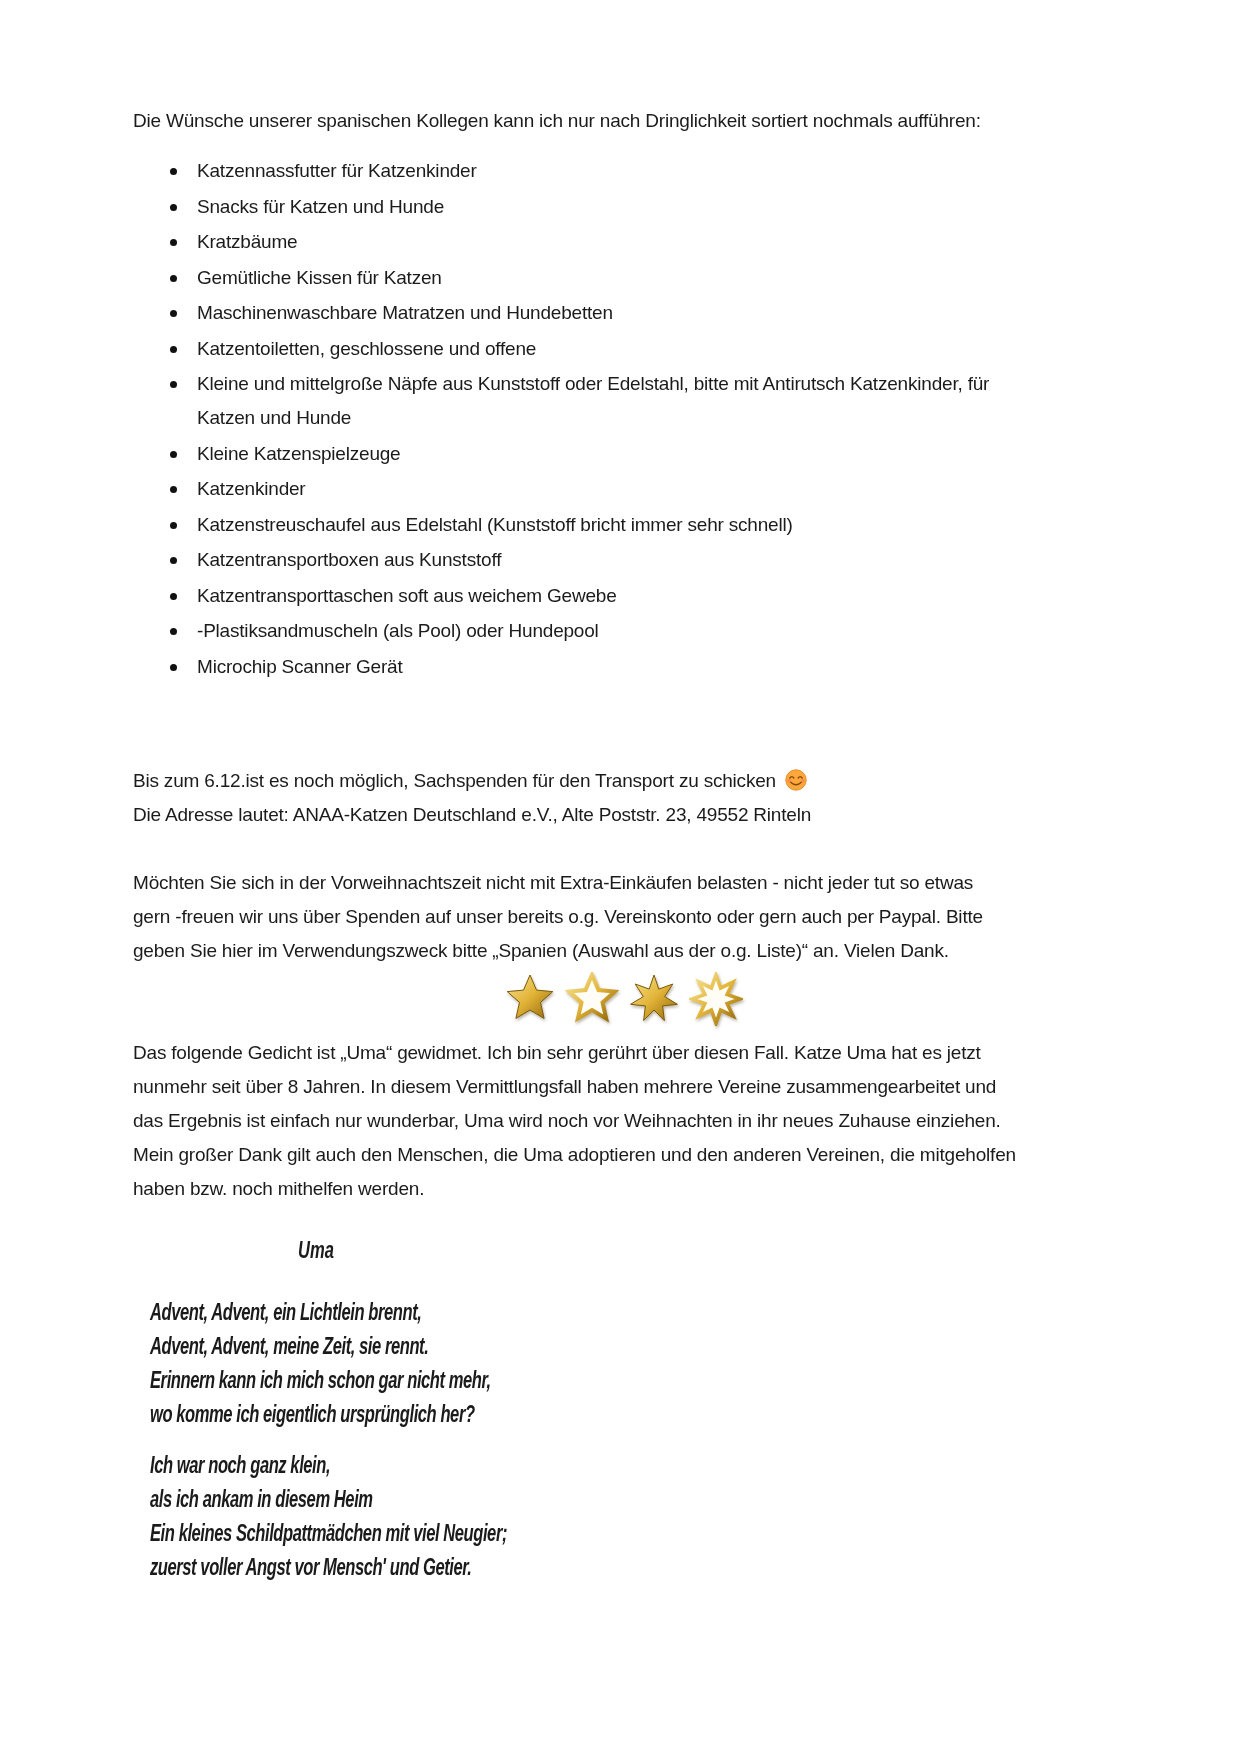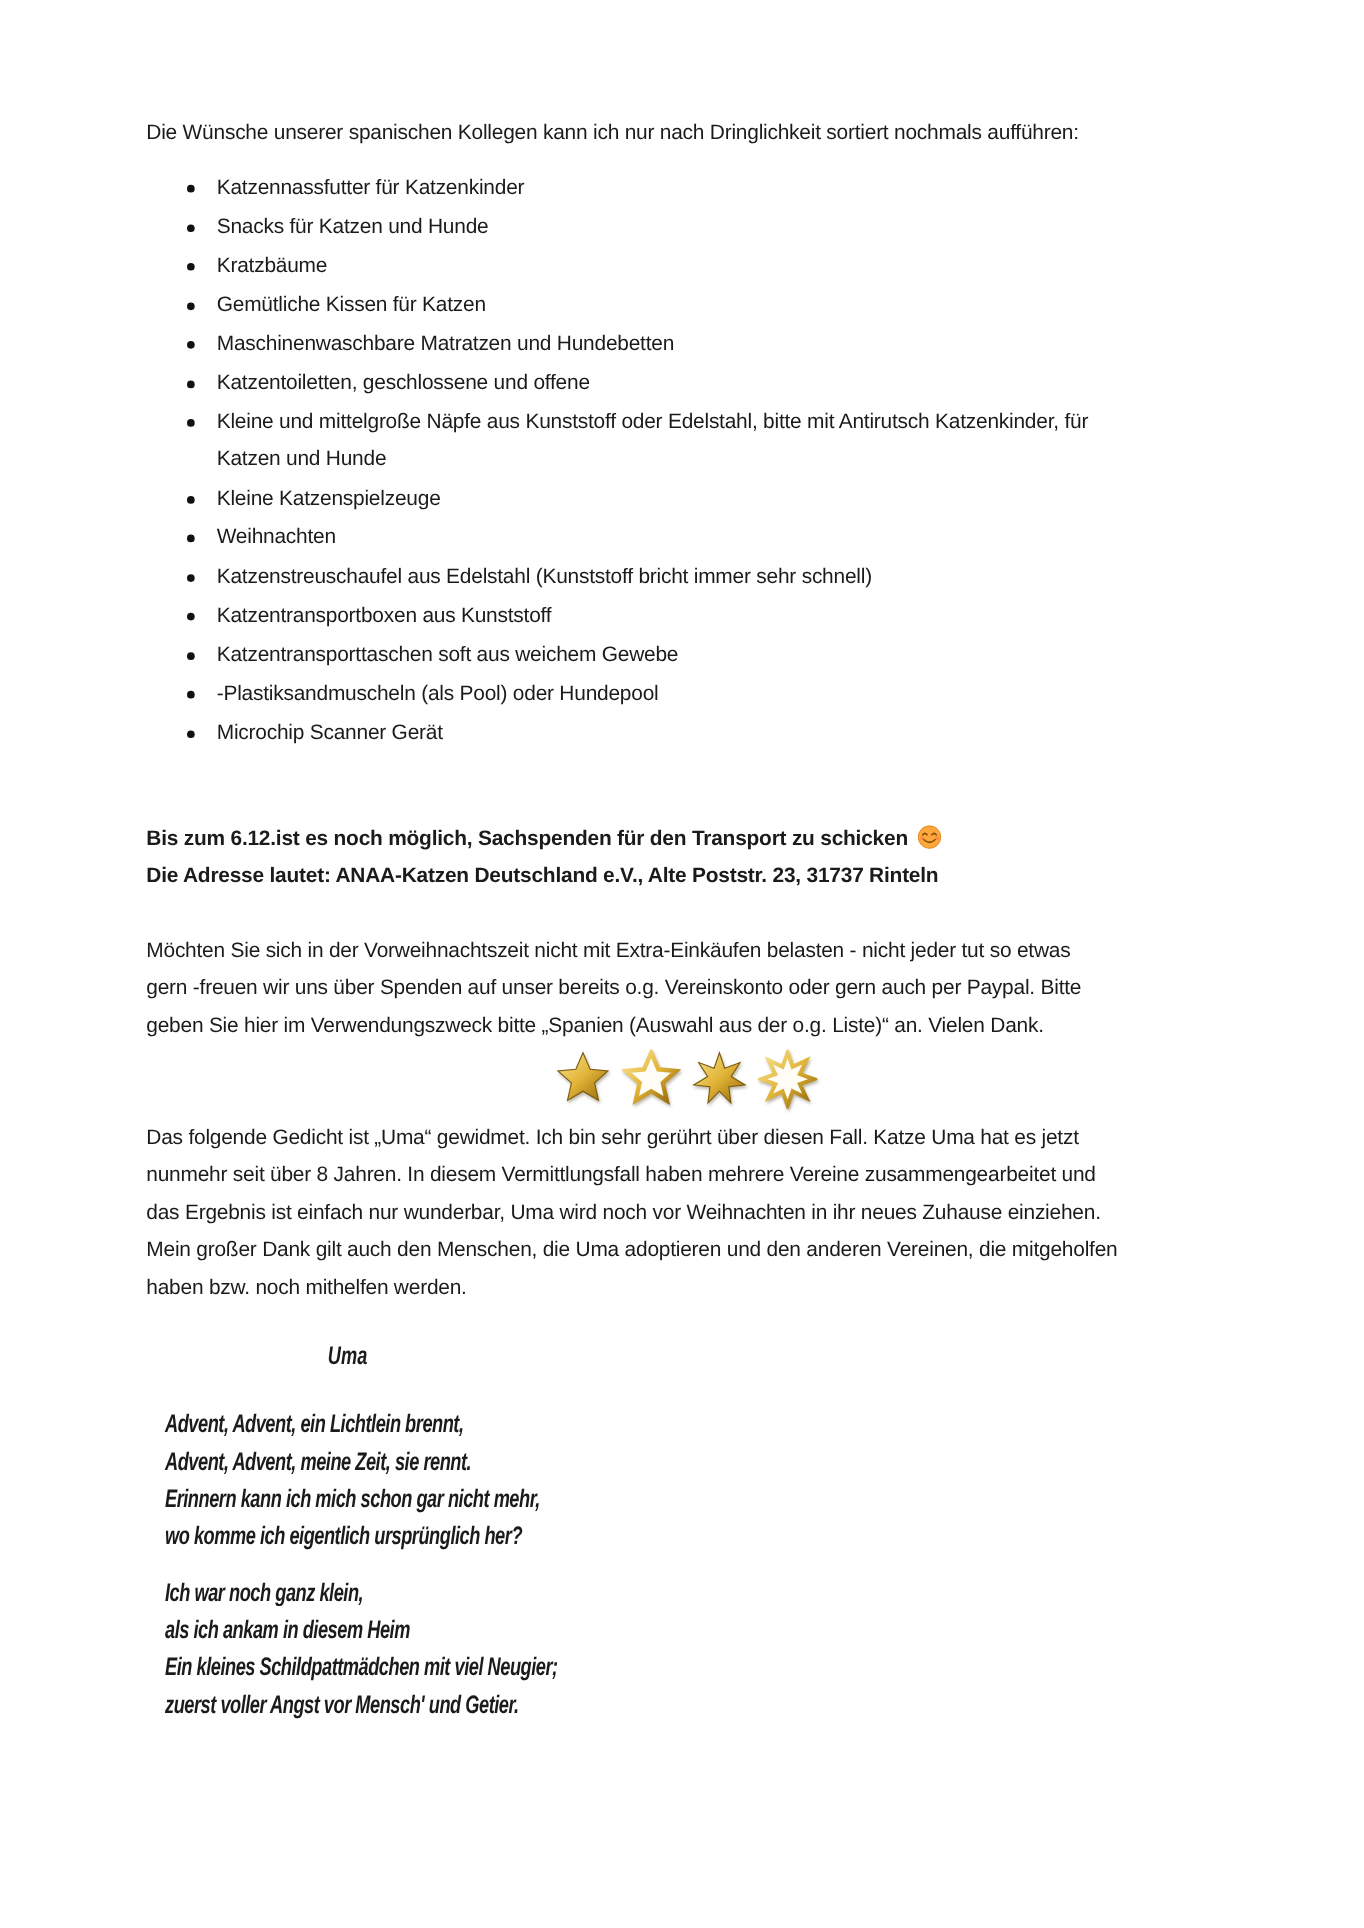--- a/index.html
+++ b/index.html
@@ -33,21 +33,21 @@
   ul.wishlist li .dot {
     position: absolute;
     left: 37px;
     top: 14px;
     width: 7px;
     height: 7px;
     border-radius: 50%;
     background: #111;
   }
 
-  .shipping { margin-top: 62px; font-weight: bold; }
+  .shipping { margin-top: 80px; }
   .emoji { display:inline-block; width:22px; height:22px; vertical-align:-4px; margin-left:9px; }
 
   .donation { margin-top: 34px; }
 
   .stars-row {
     margin-top: 2px;
     height: 58px;
     display: flex;
     justify-content: center;
     align-items: center;
@@ -116,21 +116,21 @@
           <span class="dot"></span>
           <span class="tline">Kleine und mittelgroße Näpfe aus Kunststoff oder Edelstahl, bitte mit Antirutsch Katzenkinder, für</span>
           <span class="tline">Katzen und Hunde</span>
         </li>
       <li>
           <span class="dot"></span>
           <span class="tline">Kleine Katzenspielzeuge</span>
         </li>
       <li>
           <span class="dot"></span>
-          <span class="tline">Weihnachten</span>
+          <span class="tline">Katzenkinder</span>
         </li>
       <li>
           <span class="dot"></span>
           <span class="tline">Katzenstreuschaufel aus Edelstahl (Kunststoff bricht immer sehr schnell)</span>
         </li>
       <li>
           <span class="dot"></span>
           <span class="tline">Katzentransportboxen aus Kunststoff</span>
         </li>
       <li>
@@ -150,21 +150,21 @@
     <div class="bodytext shipping">
       <span class="tline"><span>Bis zum 6.12.ist es noch möglich, Sachspenden für den Transport zu schicken</span><svg class="emoji" viewBox="0 0 20 20" aria-hidden="true">
             <circle cx="10" cy="10" r="9.3" fill="#ffa63d"></circle>
             <circle cx="10" cy="10" r="9.3" fill="none" stroke="#e08a1e" stroke-width="0.8"></circle>
             <path d="M4.4 8.2 q 1.8 -2.6 3.6 0" fill="none" stroke="#7a4f01" stroke-width="1.3" stroke-linecap="round"></path>
             <path d="M12 8.2 q 1.8 -2.6 3.6 0" fill="none" stroke="#7a4f01" stroke-width="1.3" stroke-linecap="round"></path>
             <path d="M5.2 12 q 4.8 4.6 9.6 0" fill="none" stroke="#7a4f01" stroke-width="1.3" stroke-linecap="round"></path>
             <circle cx="3.9" cy="10.8" r="1.6" fill="#ff7a52" opacity="0.65"></circle>
             <circle cx="16.1" cy="10.8" r="1.6" fill="#ff7a52" opacity="0.65"></circle>
           </svg></span>
-      <span class="tline">Die Adresse lautet: ANAA-Katzen Deutschland e.V., Alte Poststr. 23, 31737 Rinteln</span>
+      <span class="tline">Die Adresse lautet: ANAA-Katzen Deutschland e.V., Alte Poststr. 23, 49552 Rinteln</span>
     </div>
 
     <div class="bodytext donation">
       <span class="tline">Möchten Sie sich in der Vorweihnachtszeit nicht mit Extra-Einkäufen belasten - nicht jeder tut so etwas</span>
       <span class="tline">gern -freuen wir uns über Spenden auf unser bereits o.g. Vereinskonto oder gern auch per Paypal. Bitte</span>
       <span class="tline">geben Sie hier im Verwendungszweck bitte „Spanien (Auswahl aus der o.g. Liste)“ an. Vielen Dank.</span>
     </div>
 
     <div class="stars-row">
       <svg width="54" height="54" viewBox="-2 -2 54 54" aria-hidden="true">

